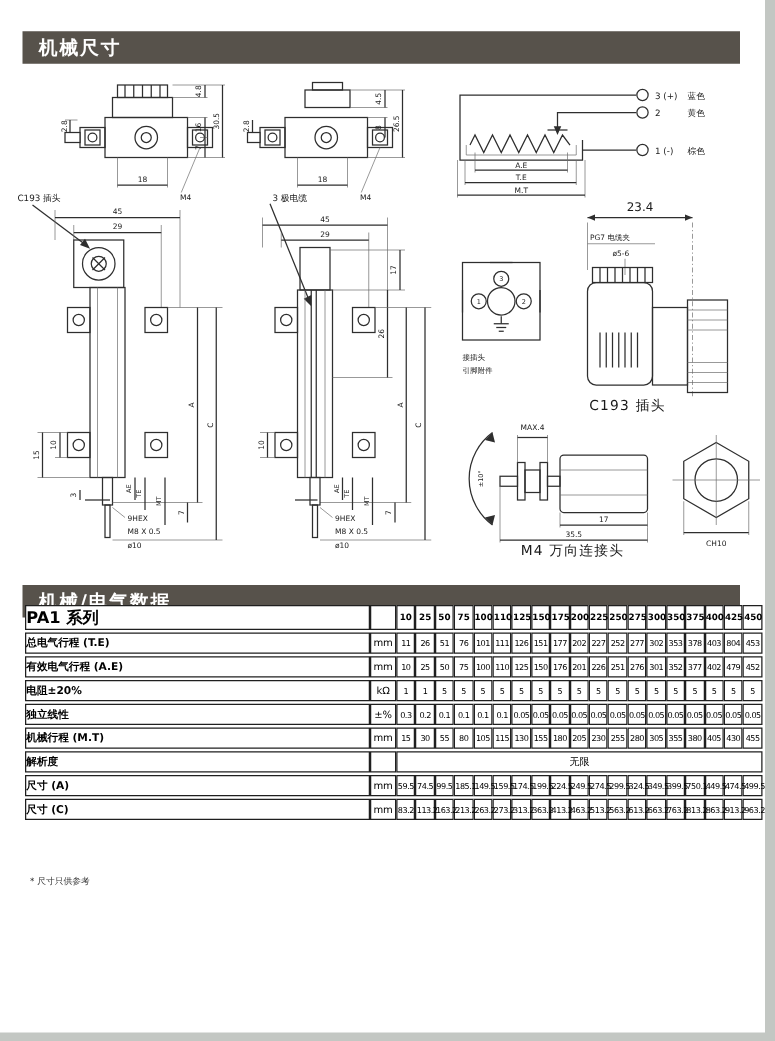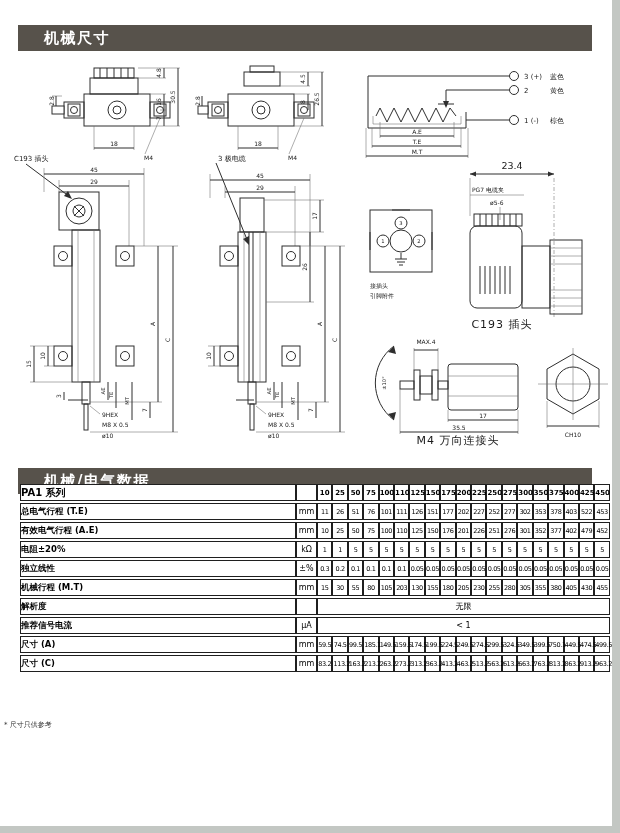--- a/index.html
+++ b/index.html
@@ -1,20 +1,20 @@
 <!DOCTYPE html>
 <html><head>
 <meta charset="utf-8">
 <style>
   html,body { margin:0; padding:0; }
   body { background:#c3c7c3; font-family:"DejaVu Sans","Liberation Sans",sans-serif; }
   .page { position:relative; width:612px; height:826px; background:#ffffff; overflow:hidden; }
   .bar { position:absolute; left:18px; width:574px; height:26px; background:#57524b;
          color:#fff; font-size:15px; font-weight:bold; line-height:26px;
-         padding-left:26px; box-sizing:border-box; letter-spacing:1.5px; }
+         padding-left:13px; box-sizing:border-box; letter-spacing:1.5px; }
   #bar1 { top:25px; }
   #bar2 { top:468px; }
   svg { position:absolute; overflow:visible; }
   .ln   { stroke:#2e2e2e; stroke-width:1; fill:none; }
   .lnf  { stroke:#2e2e2e; stroke-width:1; fill:#fff; }
   .thin { stroke:#6a6a6a; stroke-width:0.55; fill:none; }
   .dash { stroke:#6a6a6a; stroke-width:0.55; fill:none; stroke-dasharray:4 2 1 2; }
   .ah   { fill:#2e2e2e; stroke:none; }
   text  { font-family:"DejaVu Sans","Liberation Sans",sans-serif; fill:#1a1a1a; }
   .dim  { font-size:6px; }
@@ -25,22 +25,22 @@
 
   #mech-table { position:absolute; left:20px; top:482px; width:590px;
                 border-collapse:separate; border-spacing:0 2px; table-layout:fixed; }
   #mech-table td { border:1px solid #1f1f1f; height:15px; padding:0; overflow:visible;
                    white-space:nowrap; background:#fff; }
   td.lbl  { background:#d6d4d1; font-size:8.5px; padding-left:4px;font-weight:bold; }
   td.unit { font-size:8px; font-weight:normal; text-align:center; }
   td.val  { font-size:6.5px; letter-spacing:-0.4px; text-align:center; }
   td.hval { font-size:7px; font-weight:bold; text-align:center; }
   td.span { font-size:8px; text-align:center; }
-  td.hlbl { background:#d6d4d1; font-size:10px; font-weight:bold; padding-left:4px; }
-  #footnote { position:absolute; left:4px; top:700px; font-size:7px; color:#333;margin-top:20px; }
+  td.hlbl { background:#d6d4d1; font-size:13px; font-weight:bold; padding-left:4px; }
+  #footnote { position:absolute; left:24px; top:700px; font-size:7px; color:#333; }
 </style>
 </head>
 <body>
 
 <div class="page">
 
   <div class="bar" id="bar1">机械尺寸</div>
 
   <svg style="left:50px; top:60px;" width="150" height="108" viewBox="0 0 150 108">
     <rect class="ln" x="44" y="8" width="40" height="10"></rect>
@@ -407,21 +407,21 @@
           <td class="val">151</td>
           <td class="val">177</td>
           <td class="val">202</td>
           <td class="val">227</td>
           <td class="val">252</td>
           <td class="val">277</td>
           <td class="val">302</td>
           <td class="val">353</td>
           <td class="val">378</td>
           <td class="val">403</td>
-          <td class="val">522</td>
+          <td class="val">804</td>
           <td class="val">453</td>
         </tr>
         <tr>
           <td class="lbl">有效电气行程 (A.E)</td>
           <td class="unit">mm</td>
           <td class="val">10</td>
           <td class="val">25</td>
           <td class="val">50</td>
           <td class="val">75</td>
           <td class="val">100</td>
@@ -487,44 +487,39 @@
           <td class="val">0.05</td>
         </tr>
         <tr>
           <td class="lbl">机械行程 (M.T)</td>
           <td class="unit">mm</td>
           <td class="val">15</td>
           <td class="val">30</td>
           <td class="val">55</td>
           <td class="val">80</td>
           <td class="val">105</td>
-          <td class="val">203</td>
+          <td class="val">115</td>
           <td class="val">130</td>
           <td class="val">155</td>
           <td class="val">180</td>
           <td class="val">205</td>
           <td class="val">230</td>
           <td class="val">255</td>
           <td class="val">280</td>
           <td class="val">305</td>
           <td class="val">355</td>
           <td class="val">380</td>
           <td class="val">405</td>
           <td class="val">430</td>
           <td class="val">455</td>
         </tr>
         <tr>
           <td class="lbl">解析度</td>
           <td class="unit"></td>
           <td class="span" colspan="19">无限</td>
-        </tr>
-        <tr>
-          <td class="lbl">推荐信号电流</td>
-          <td class="unit">μA</td>
-          <td class="span" colspan="19">&lt; 1</td>
         </tr>
         <tr>
           <td class="lbl">尺寸 (A)</td>
           <td class="unit">mm</td>
           <td class="val">59.5</td>
           <td class="val">74.5</td>
           <td class="val">99.5</td>
           <td class="val">185.1</td>
           <td class="val">149.5</td>
           <td class="val">159.5</td>

